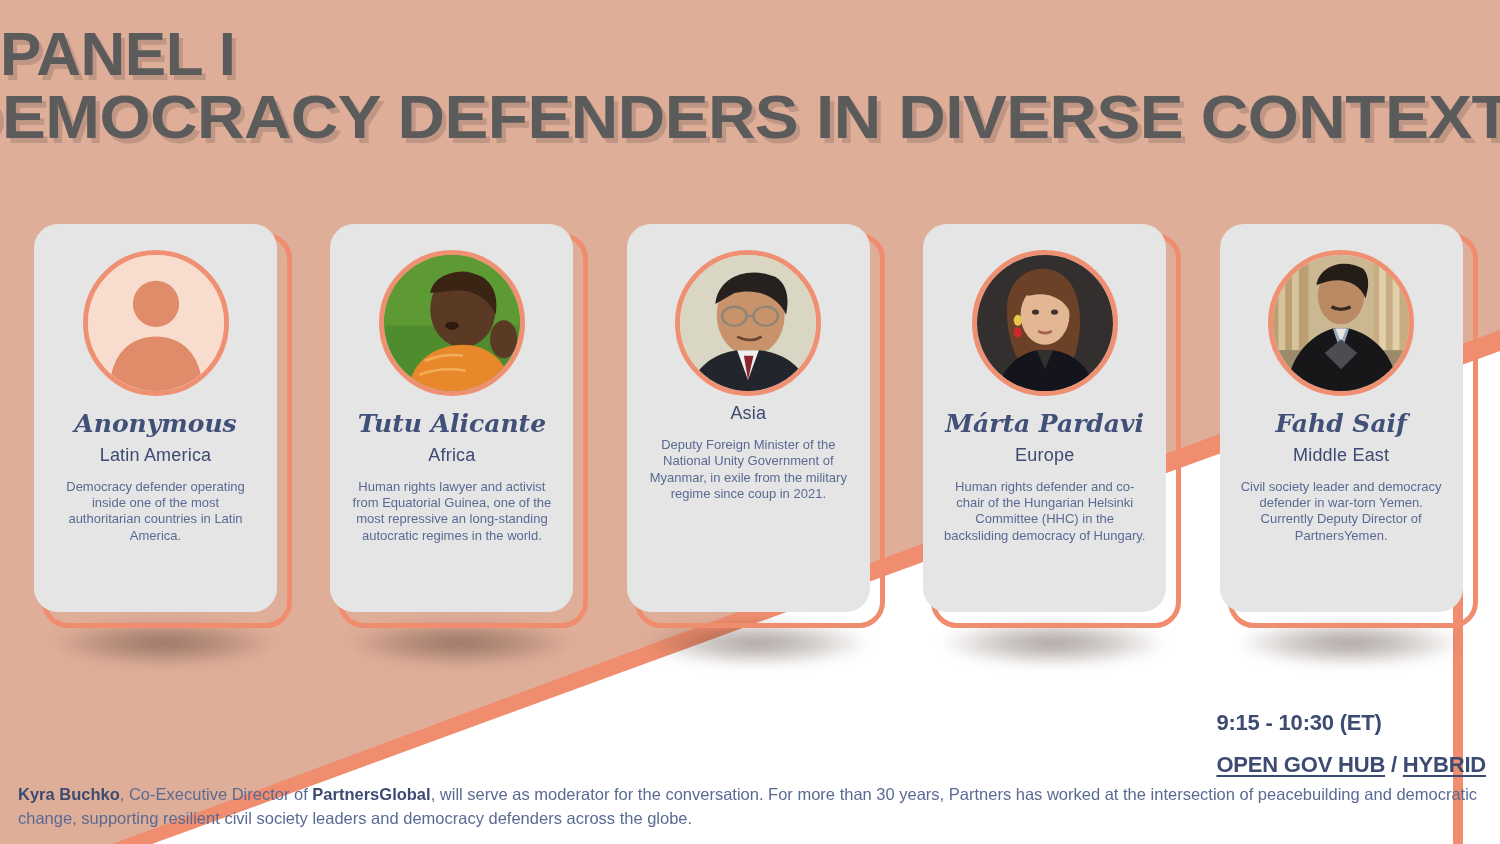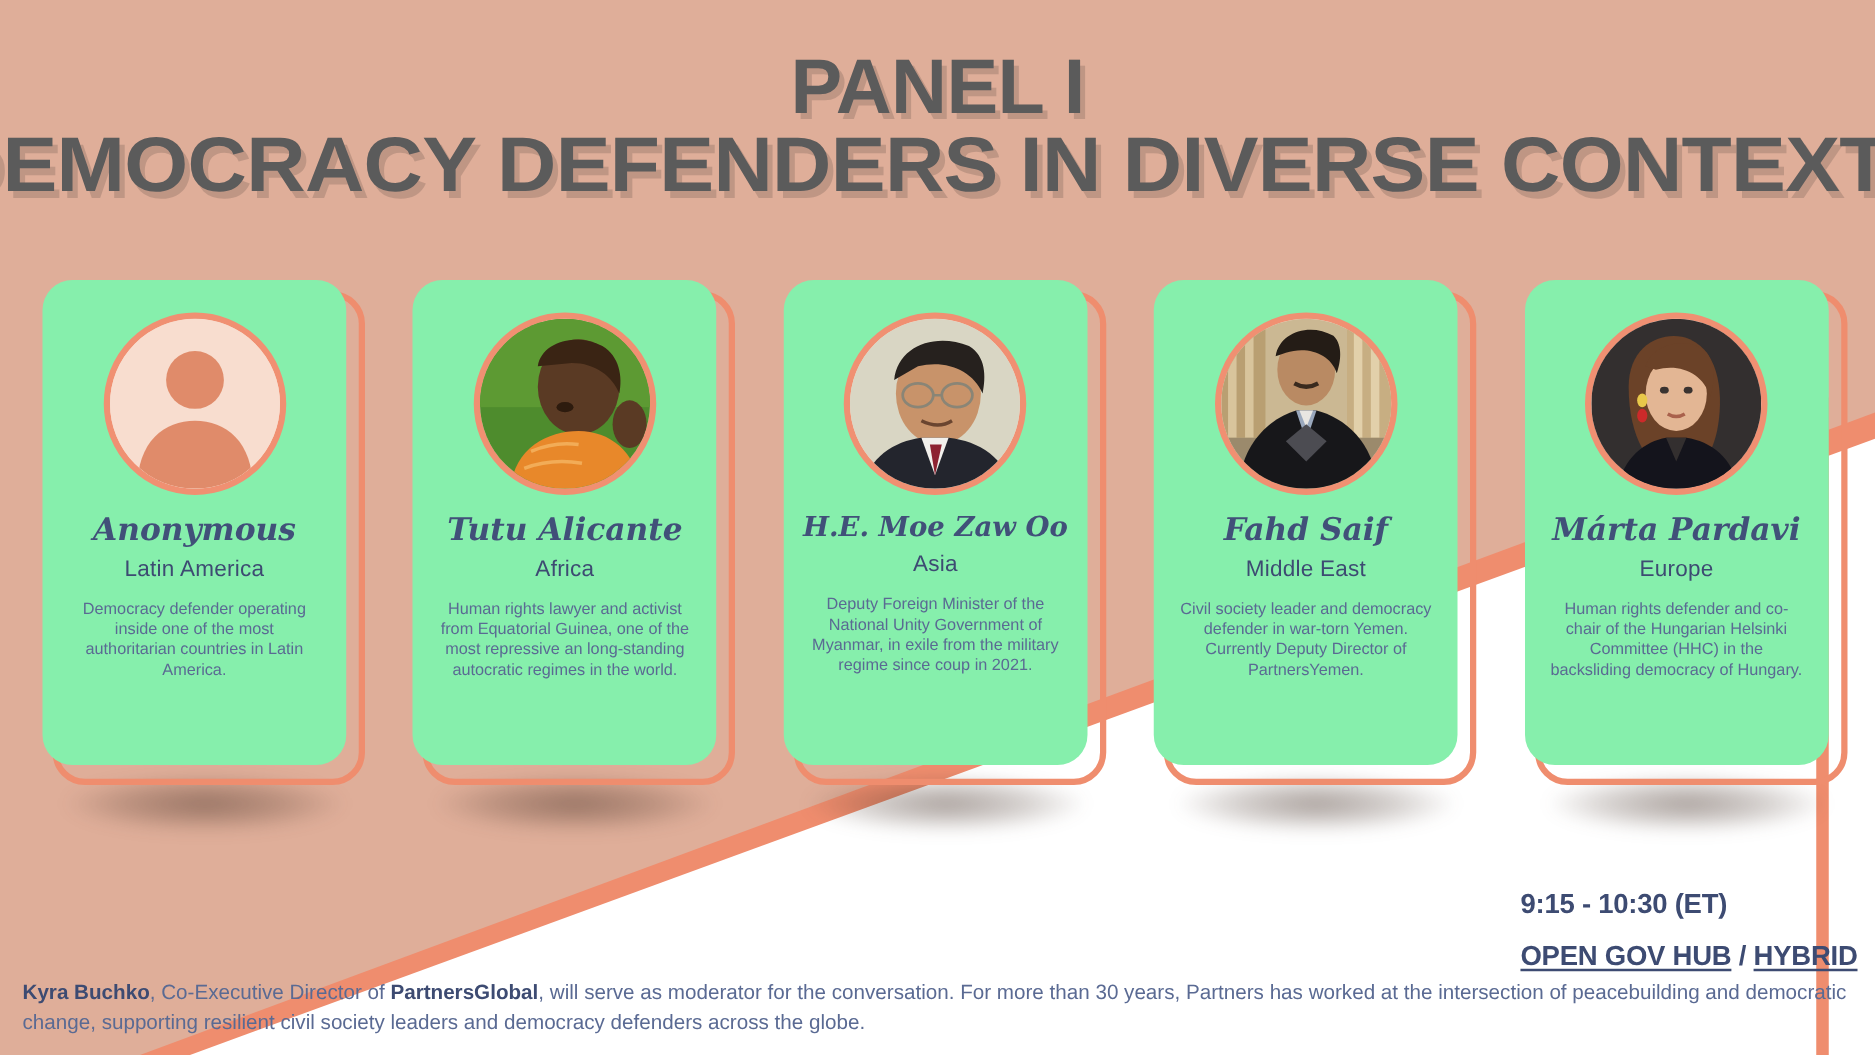--- a/index.html
+++ b/index.html
@@ -15,22 +15,21 @@
   #diagonal-wedge{
     position:absolute;
     left:0; top:0; width:1500px; height:844px;
     pointer-events:none;
     z-index:0;
   }
 
   
   #title-block{
     position:absolute;
-    top:38px; left:0; width:1500px;
-    text-align:center;
+    top:22px; left:0; width:1500px;
     z-index:6;
   }
   .title-line{
     color:#5b5b5b;
     font-weight:bold;
     letter-spacing:-0.5px;
     line-height:1.02;
     text-shadow:4px 5px 0 rgba(120,95,85,0.30);
     white-space:nowrap;
   }
@@ -68,21 +67,21 @@
     width:250px; height:395px;
     border:5px solid #ef8d6e;
     border-radius:26px;
     background:transparent;
     z-index:1;
   }
   .card{
     position:absolute;
     left:0; top:0;
     width:243px; height:388px;
-    background:#86efac;
+    background:#e5e5e5;
     border-radius:24px;
     z-index:2;
     padding:26px 14px 10px 14px;
     text-align:center;
     overflow:hidden;
   }
 
   
   .avatar{
     width:146px; height:146px;
@@ -217,23 +216,47 @@
           <path d="M26 36 C28 16 50 8 70 16 C80 22 80 34 78 44 C72 30 56 24 40 28 Z" fill="#26211e"></path>
           <ellipse cx="40" cy="45" rx="9" ry="7" fill="none" stroke="#8a8576" stroke-width="1.6"></ellipse>
           <ellipse cx="63" cy="45" rx="9" ry="7" fill="none" stroke="#8a8576" stroke-width="1.6"></ellipse>
           <line x1="49" y1="45" x2="54" y2="45" stroke="#8a8576" stroke-width="1.6"></line>
           <path d="M42 60 q10 5 18 0" stroke="#6a4530" stroke-width="2" fill="none"></path>
           <path d="M8 100 C10 82 26 72 42 70 L58 70 C76 72 92 82 94 100 Z" fill="#23252d"></path>
           <path d="M42 70 L50 92 L58 70 Z" fill="#f2f0ec"></path>
           <path d="M47 74 L50 92 L54 74 Z" fill="#8d2231"></path>
         </svg>
       </div>
-      <div class="speaker-name small">H.E. Moe Zaw Oo</div>
       <div class="speaker-region">Asia</div>
       <div class="speaker-bio">Deputy Foreign Minister of the National Unity Government of Myanmar, in exile from the military regime since coup in 2021.</div>
+    </div>
+  </div>
+
+  <div class="card-wrap">
+    <div class="card-shadow"></div>
+    <div class="card-outline"></div>
+    <div class="card">
+      <div class="avatar">
+        <svg viewBox="0 0 100 100">
+          <rect width="100" height="100" fill="#332f2f"></rect>
+          <path d="M22 40 C22 14 44 6 58 12 C76 20 78 46 74 66 C70 84 62 90 50 90 C34 90 22 70 22 40 Z" fill="#6b4228"></path>
+          <ellipse cx="50" cy="44" rx="18" ry="22" fill="#e3b694"></ellipse>
+          <path d="M32 28 C36 14 58 10 68 20 C74 28 72 40 70 46 C66 32 52 26 38 30 Z" fill="#6b4228"></path>
+          <ellipse cx="43" cy="42" rx="2.6" ry="2" fill="#3a3330"></ellipse>
+          <ellipse cx="57" cy="42" rx="2.6" ry="2" fill="#3a3330"></ellipse>
+          <path d="M45 56 q5 3 10 0" stroke="#a9614c" stroke-width="2" fill="none"></path>
+          <ellipse cx="30" cy="48" rx="3" ry="4" fill="#e8c84a"></ellipse>
+          <ellipse cx="30" cy="57" rx="3" ry="4" fill="#cc2a2a"></ellipse>
+          <path d="M16 100 C18 82 32 72 44 70 L56 70 C70 72 84 82 86 100 Z" fill="#14141c"></path>
+          <path d="M44 70 L50 84 L56 70 Z" fill="#332f2f"></path>
+        </svg>
+      </div>
+      <div class="speaker-name">Márta Pardavi</div>
+      <div class="speaker-region">Europe</div>
+      <div class="speaker-bio">Human rights defender and co-chair of the Hungarian Helsinki Committee (HHC) in the backsliding democracy of Hungary.</div>
     </div>
   </div>
 
   <div class="card-wrap">
     <div class="card-shadow"></div>
     <div class="card-outline"></div>
     <div class="card">
       <div class="avatar">
         <svg viewBox="0 0 100 100">
           <rect width="100" height="100" fill="#cbb893"></rect>
@@ -252,45 +275,20 @@
           <path d="M46 54 L50 64 L54 54 Z" fill="#e8e6e2"></path>
           <path d="M38 72 L50 62 L62 72 L50 84 Z" fill="#4c4c52"></path>
         </svg>
       </div>
       <div class="speaker-name">Fahd Saif</div>
       <div class="speaker-region">Middle East</div>
       <div class="speaker-bio">Civil society leader and democracy defender in war-torn Yemen. Currently Deputy Director of PartnersYemen.</div>
     </div>
   </div>
 
-  <div class="card-wrap">
-    <div class="card-shadow"></div>
-    <div class="card-outline"></div>
-    <div class="card">
-      <div class="avatar">
-        <svg viewBox="0 0 100 100">
-          <rect width="100" height="100" fill="#332f2f"></rect>
-          <path d="M22 40 C22 14 44 6 58 12 C76 20 78 46 74 66 C70 84 62 90 50 90 C34 90 22 70 22 40 Z" fill="#6b4228"></path>
-          <ellipse cx="50" cy="44" rx="18" ry="22" fill="#e3b694"></ellipse>
-          <path d="M32 28 C36 14 58 10 68 20 C74 28 72 40 70 46 C66 32 52 26 38 30 Z" fill="#6b4228"></path>
-          <ellipse cx="43" cy="42" rx="2.6" ry="2" fill="#3a3330"></ellipse>
-          <ellipse cx="57" cy="42" rx="2.6" ry="2" fill="#3a3330"></ellipse>
-          <path d="M45 56 q5 3 10 0" stroke="#a9614c" stroke-width="2" fill="none"></path>
-          <ellipse cx="30" cy="48" rx="3" ry="4" fill="#e8c84a"></ellipse>
-          <ellipse cx="30" cy="57" rx="3" ry="4" fill="#cc2a2a"></ellipse>
-          <path d="M16 100 C18 82 32 72 44 70 L56 70 C70 72 84 82 86 100 Z" fill="#14141c"></path>
-          <path d="M44 70 L50 84 L56 70 Z" fill="#332f2f"></path>
-        </svg>
-      </div>
-      <div class="speaker-name">Márta Pardavi</div>
-      <div class="speaker-region">Europe</div>
-      <div class="speaker-bio">Human rights defender and co-chair of the Hungarian Helsinki Committee (HHC) in the backsliding democracy of Hungary.</div>
-    </div>
-  </div>
-
 </div>
 
 <div id="event-meta">
   <div id="event-time">9:15 - 10:30 (ET)</div>
   <div id="event-venue">
     <span class="u">OPEN GOV HUB</span><span> / </span><span class="u">HYBRID</span>
   </div>
 </div>
 
 <div id="moderator-note">

